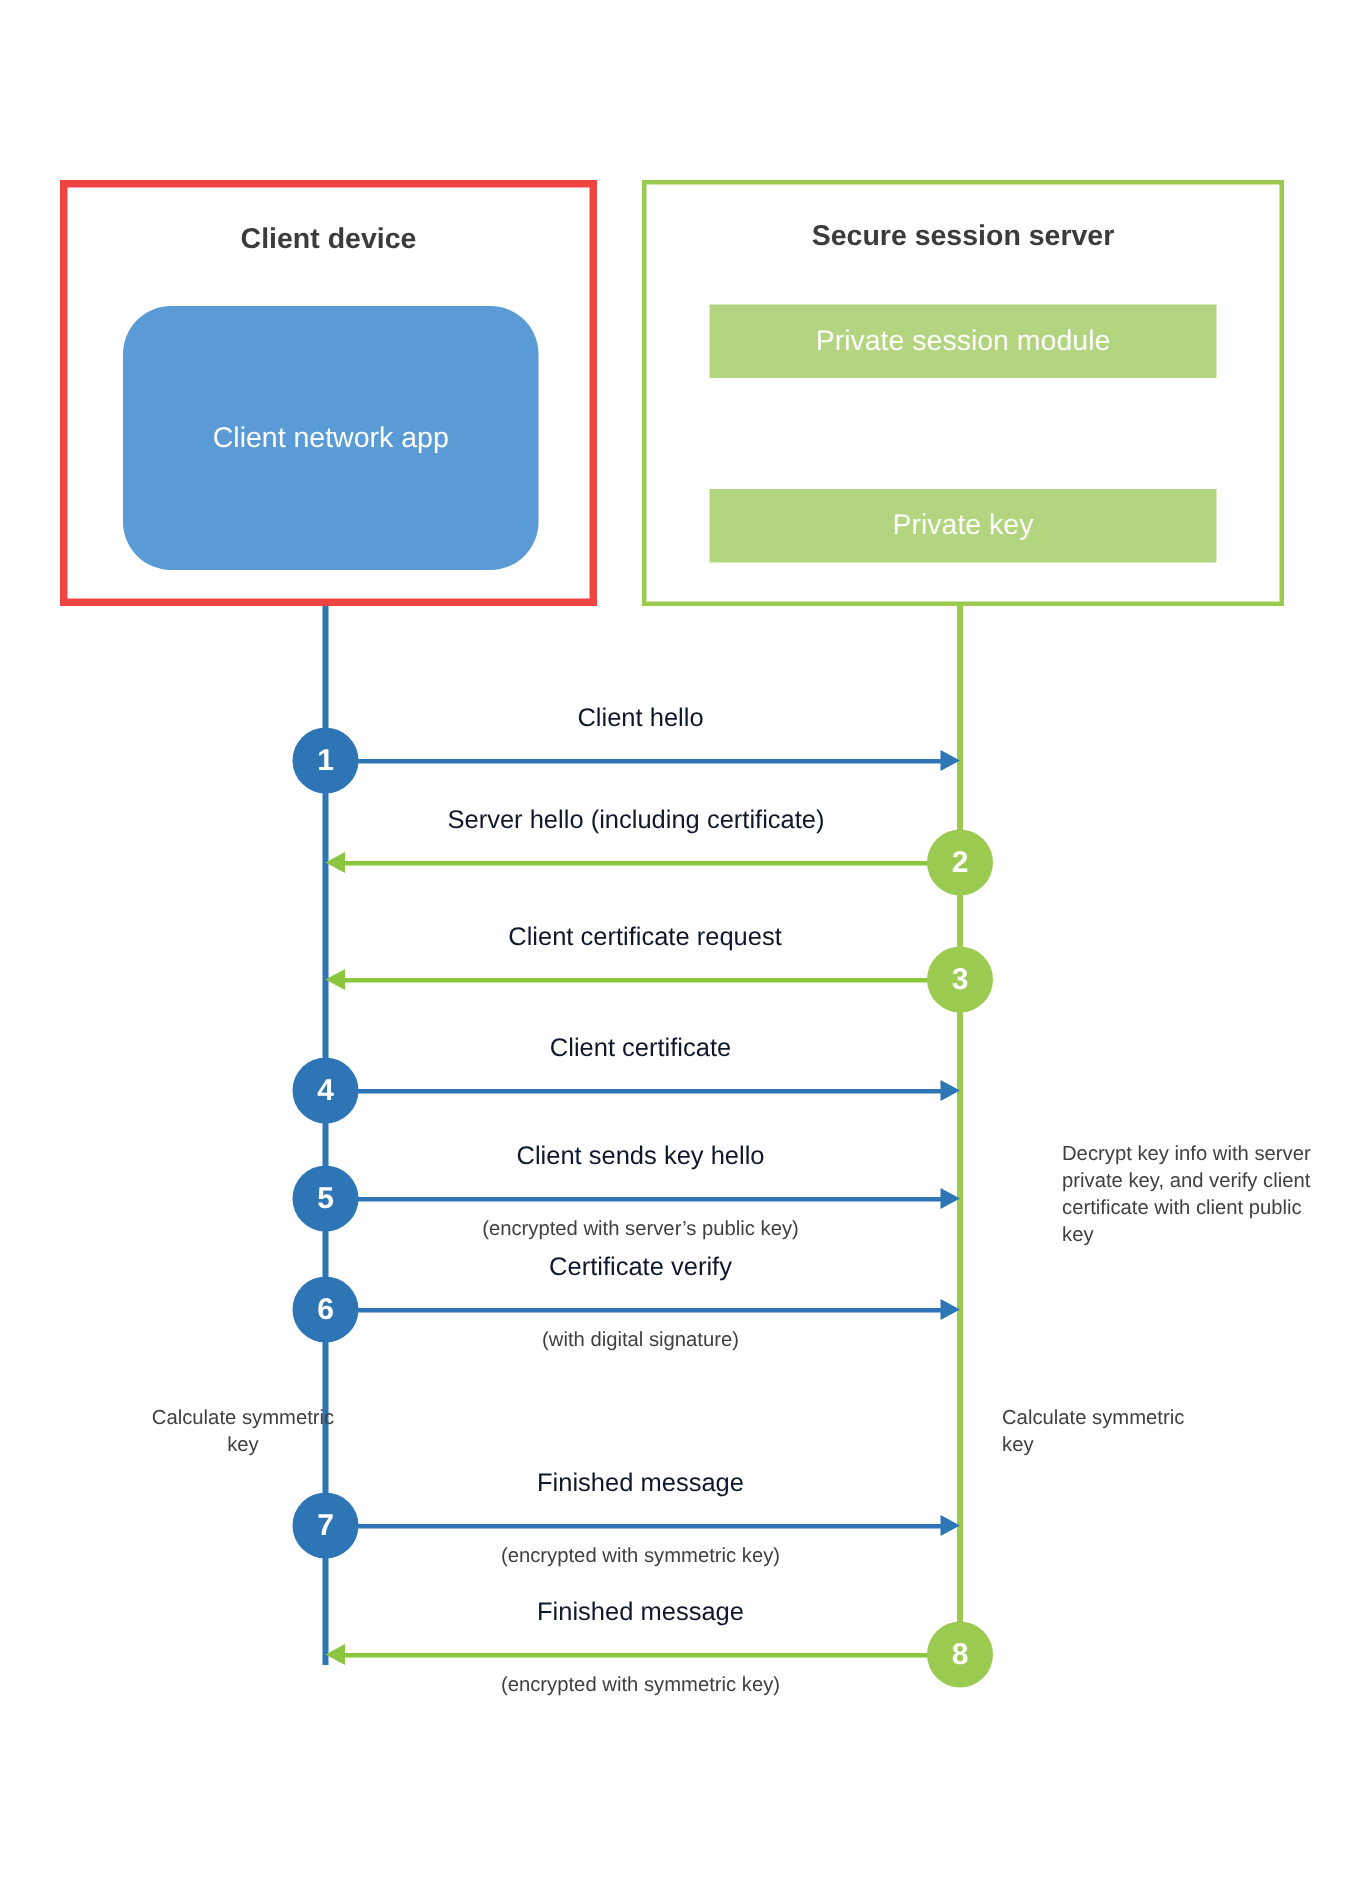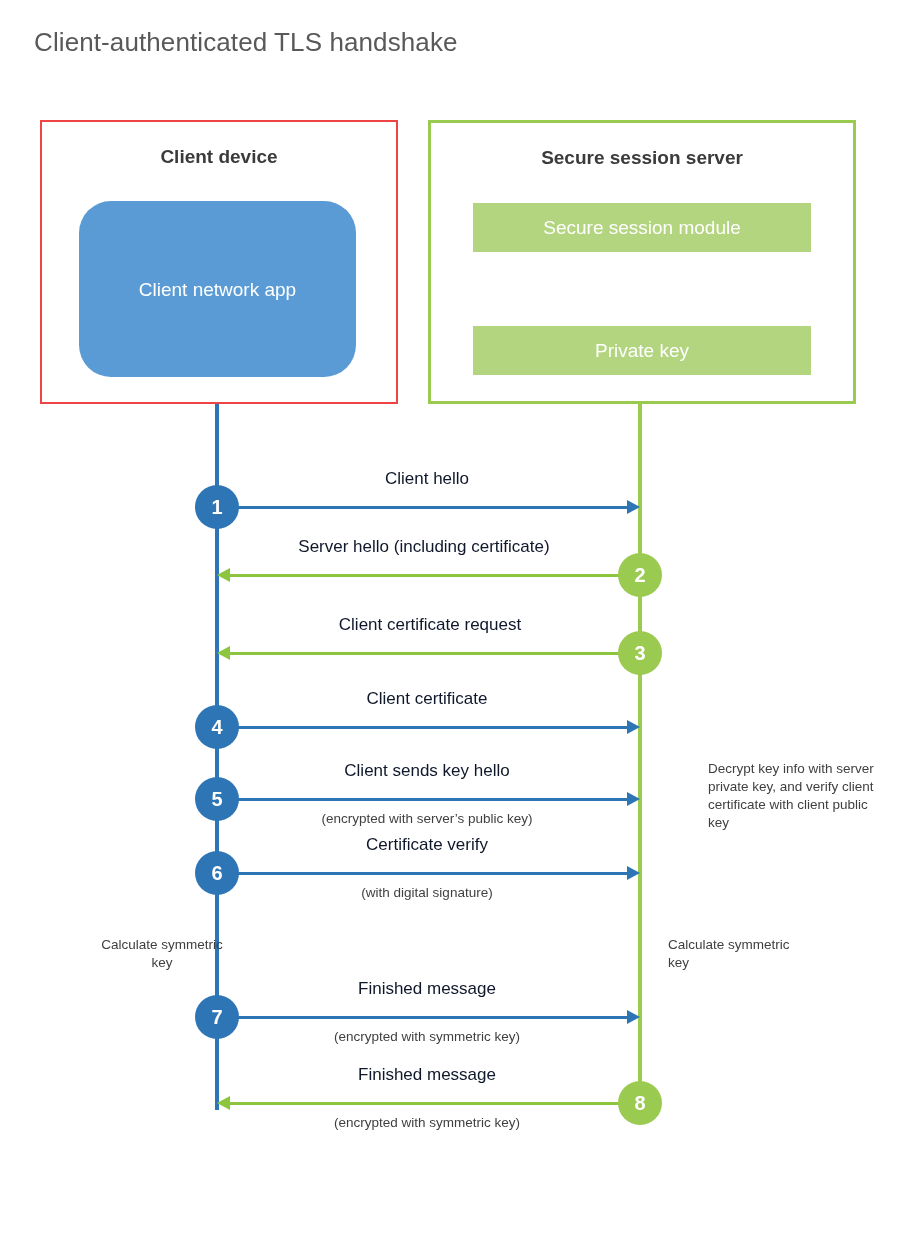--- a/index.html
+++ b/index.html
@@ -35,21 +35,21 @@
   .party-box {
     position: absolute;
     background: #ffffff;
     box-sizing: border-box;
   }
   #client-box {
     left: 40px;
     top: 120px;
     width: 358px;
     height: 284px;
-    border: 2px solid #ef4444;
+    border: 5px solid #ef4444;
   }
   #server-box {
     left: 428px;
     top: 120px;
     width: 428px;
     height: 284px;
     border: 3px solid #9bca50;
   }
   .party-title {
     position: absolute;
@@ -204,30 +204,29 @@
     width: 168px;
     text-align: left;
     margin-left: 42px;
   }
 </style>
 </head>
 <body>
 
 <div id="page">
 
-  <div class="page-title">Client-authenticated TLS handshake</div>
 
   <div id="client-box" class="party-box">
     <div class="party-title">Client device</div>
     <div class="client-app">Client network app</div>
   </div>
 
   <div id="server-box" class="party-box">
     <div class="party-title">Secure session server</div>
-    <div class="server-block b0">Secure session module</div>
+    <div class="server-block b0">Private session module</div>
     <div class="server-block b2">Private key</div>
   </div>
 
   <div id="client-lifeline" class="lifeline"></div>
   <div id="server-lifeline" class="lifeline"></div>
 
   <div class="step" style="top:507px">
     <div class="shaft blue" style="left:217px; width:413px;"></div>
     <div class="head right blue" style="left:627px;"></div>
     <div class="step-circle blue at-client">1</div>

